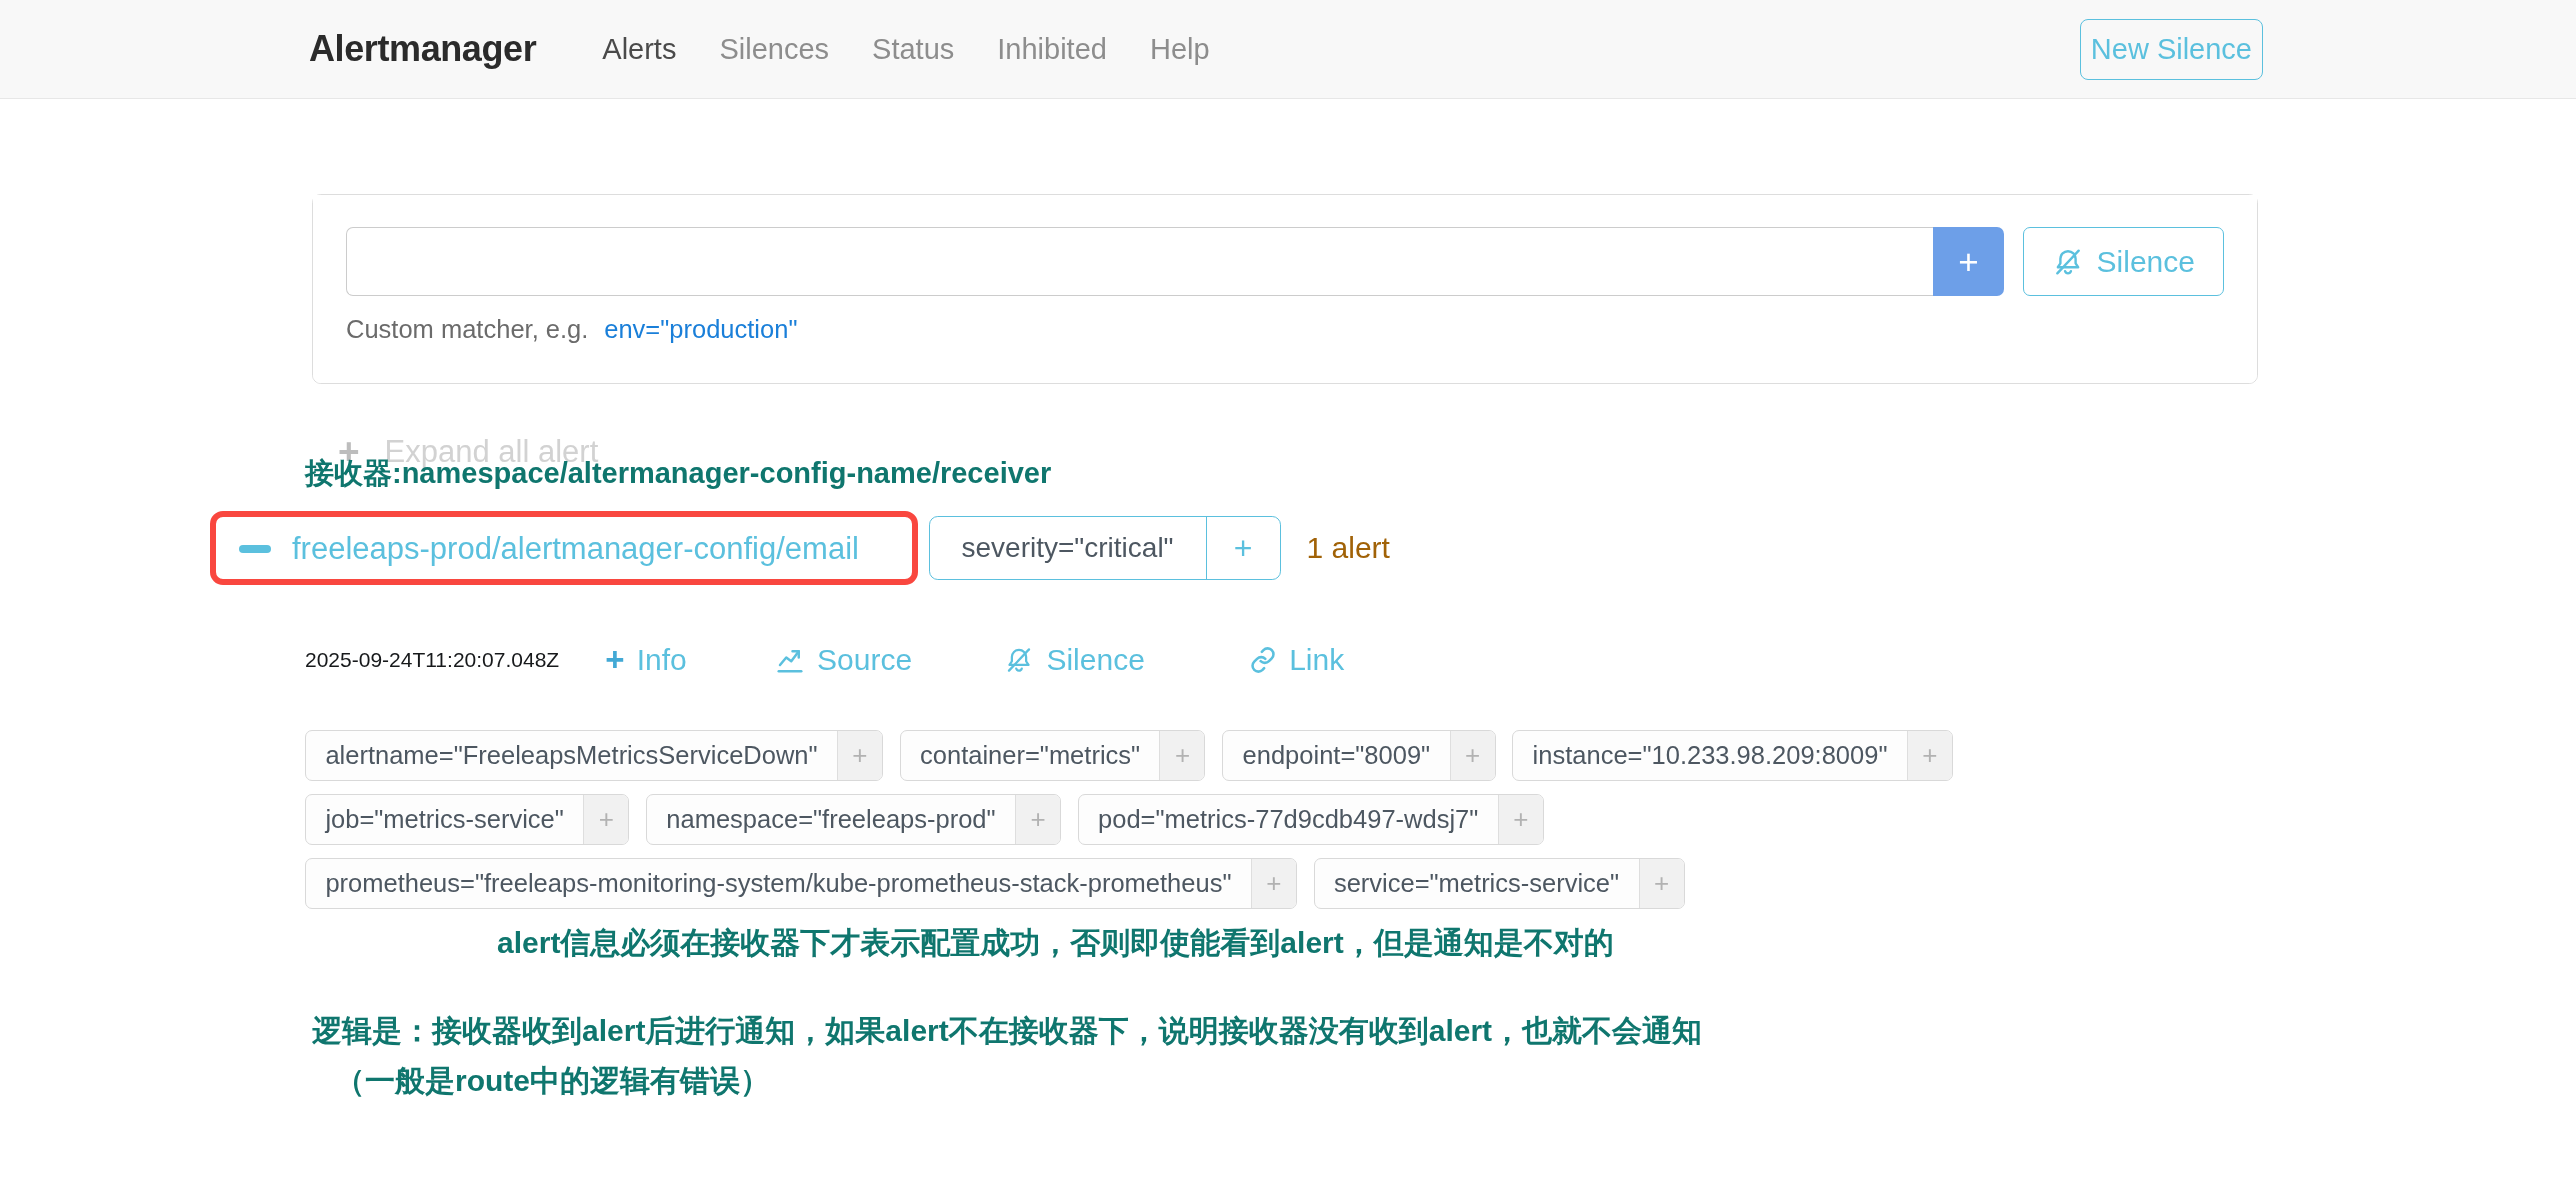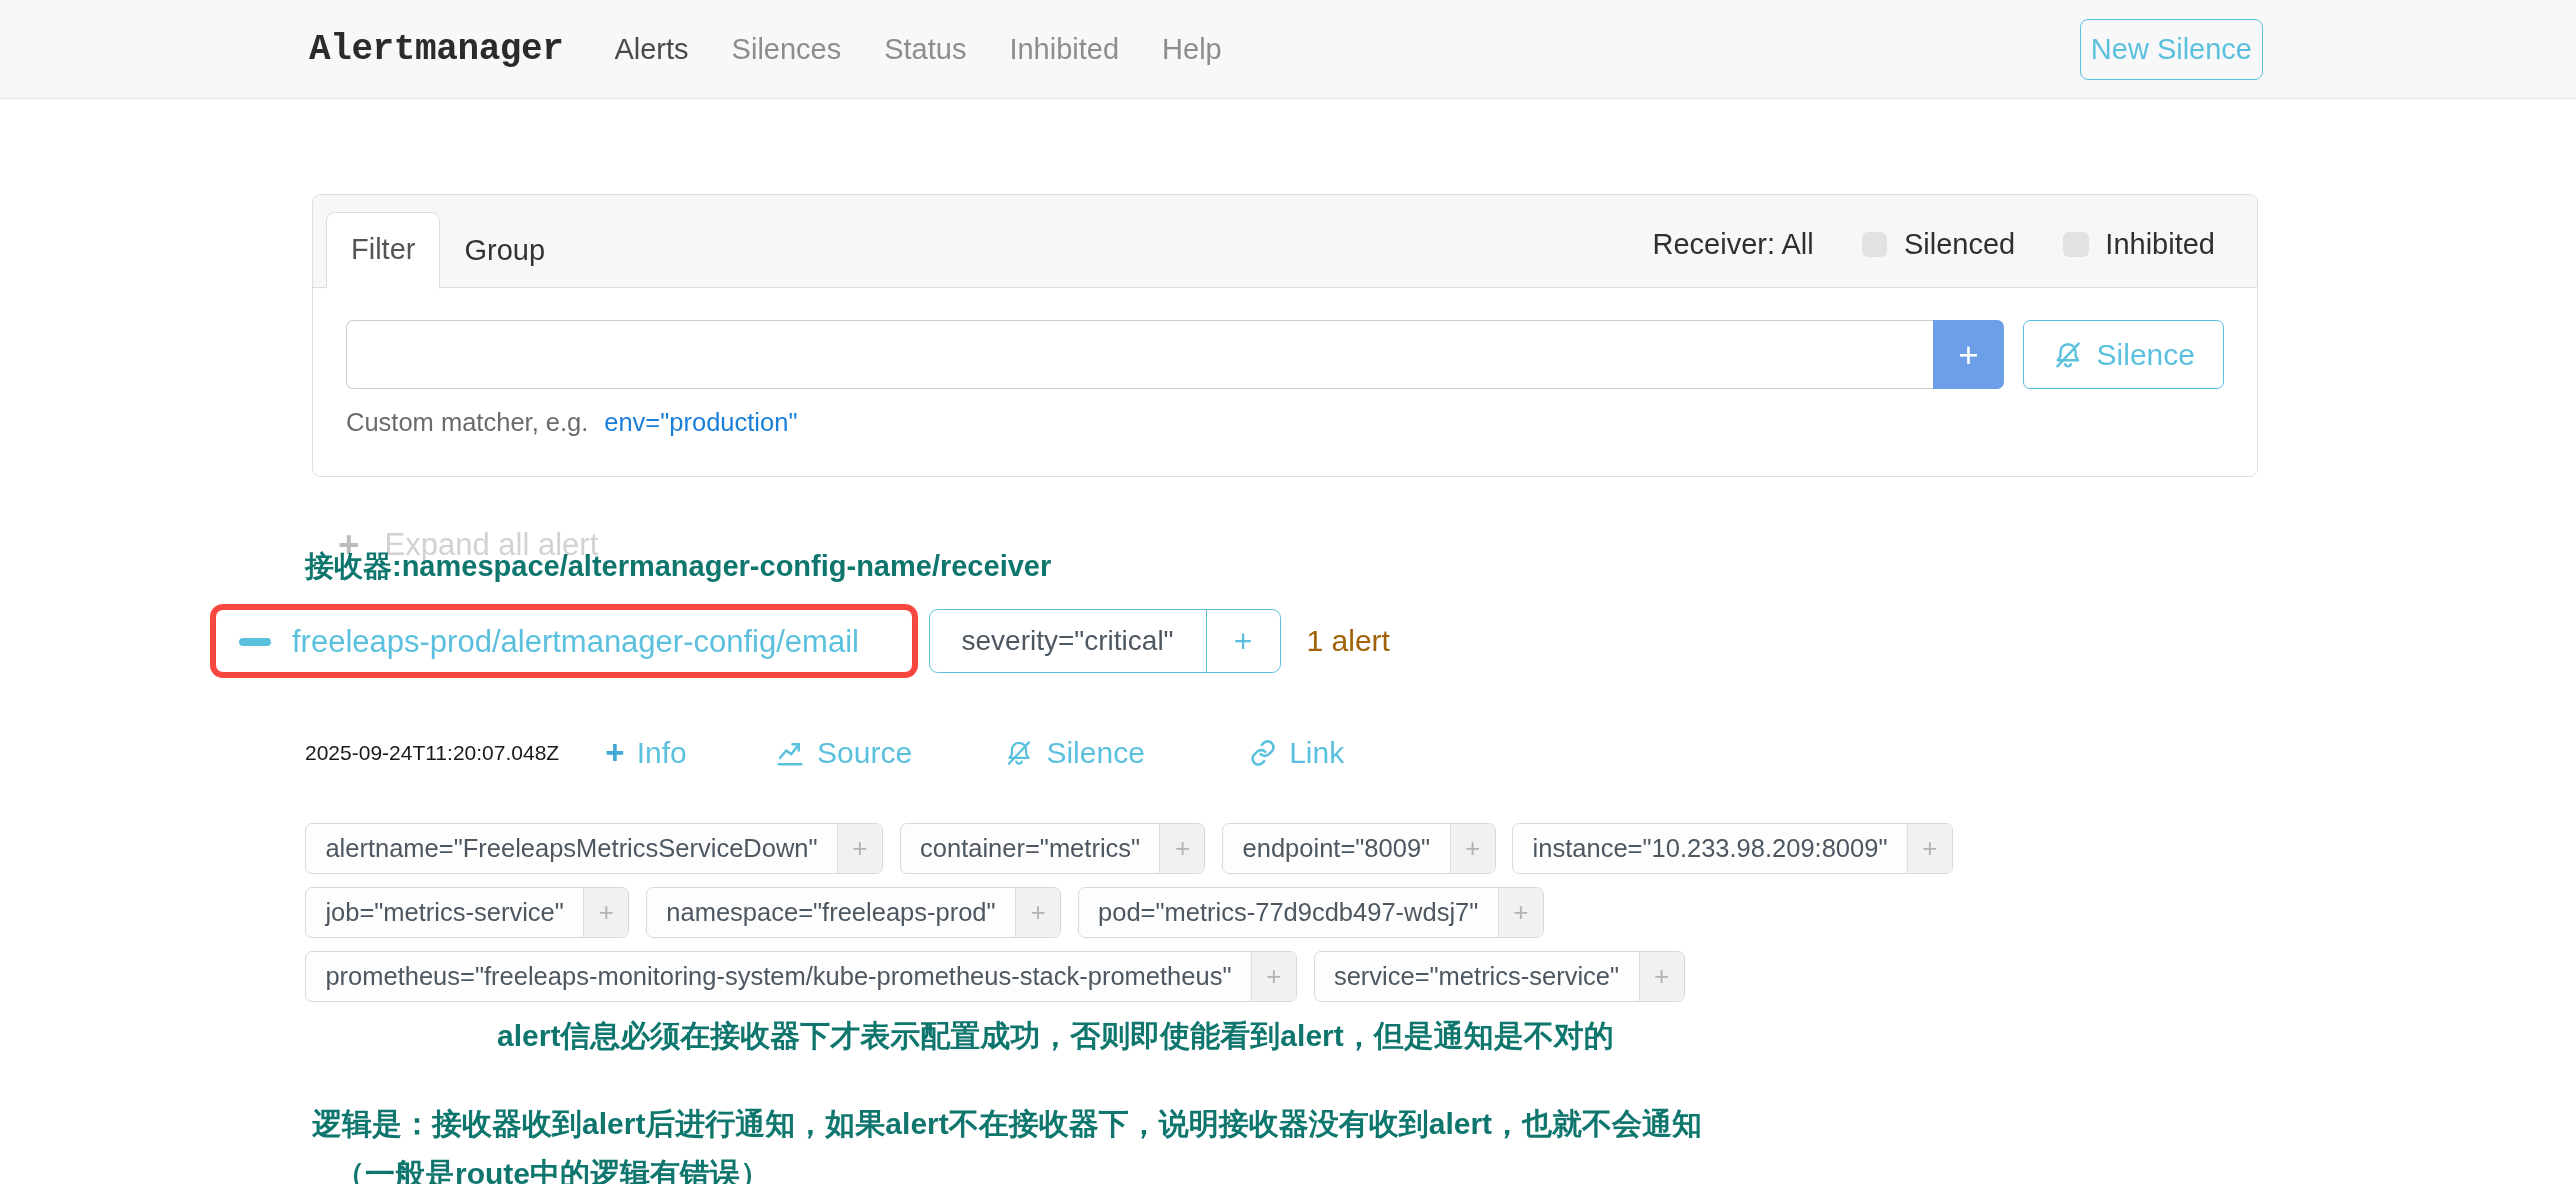--- a/index.html
+++ b/index.html
@@ -17,22 +17,21 @@
     border-bottom: 1.8px solid #e7e7e7;
     display: flex;
     align-items: center;
     padding: 0 313px 0 309px;
   }
   .brand {
     font-size: 36px;
     font-weight: 600;
     color: #2b2b2b;
     letter-spacing: -0.4px;
-    margin-right: 51px;
-    font-family: Liberation Mono, monospace;
+    margin-right: 66px;
   }
   .nav-items { display: flex; align-items: center; gap: 43px; }
   .nav-link { font-size: 29px; color: #8d8d8d; cursor: pointer; text-decoration: none; }
   .nav-link.active { color: #4a4a4a; }
   .navbar-spacer { flex: 1; }
   .new-silence-btn {
     font-size: 29px;
     color: #5bc0de;
     background: transparent;
     border: 1.8px solid #5bc0de;
@@ -278,35 +277,20 @@
     <a class="nav-link">Inhibited</a>
     <a class="nav-link">Help</a>
   </div>
   <div class="navbar-spacer"></div>
   <button class="new-silence-btn">New Silence</button>
 </div>
 
 <div class="content">
 
   <div class="panel">
-    <div class="panel-header">
-      <div class="tab active">Filter</div>
-      <div class="tab">Group</div>
-      <div class="header-controls">
-        <span class="receiver-label">Receiver: All</span>
-        <span class="check-group">
-          <span class="checkbox"></span>
-          <span class="check-label">Silenced</span>
-        </span>
-        <span class="check-group">
-          <span class="checkbox"></span>
-          <span class="check-label">Inhibited</span>
-        </span>
-      </div>
-    </div>
     <div class="panel-body">
       <div class="matcher-row">
         <input class="matcher-input" type="text" placeholder="" style="">
         <button class="plus-btn">+</button>
         <button class="silence-btn">
           <span>
             <svg class="icon-svg" width="32" height="32" viewBox="0 0 24 24" fill="none" stroke="#5bc0de" stroke-width="1.8" stroke-linecap="round" stroke-linejoin="round">
               <path d="M6.3 9.6a5.7 5.7 0 0 1 11.4 0v3.4l1.9 2.9H4.4l1.9-2.9z"></path>
               <path d="M9.8 18.9a2.3 2.3 0 0 0 4.4 0"></path>
               <line x1="4" y1="20.5" x2="20" y2="3.5"></line>

